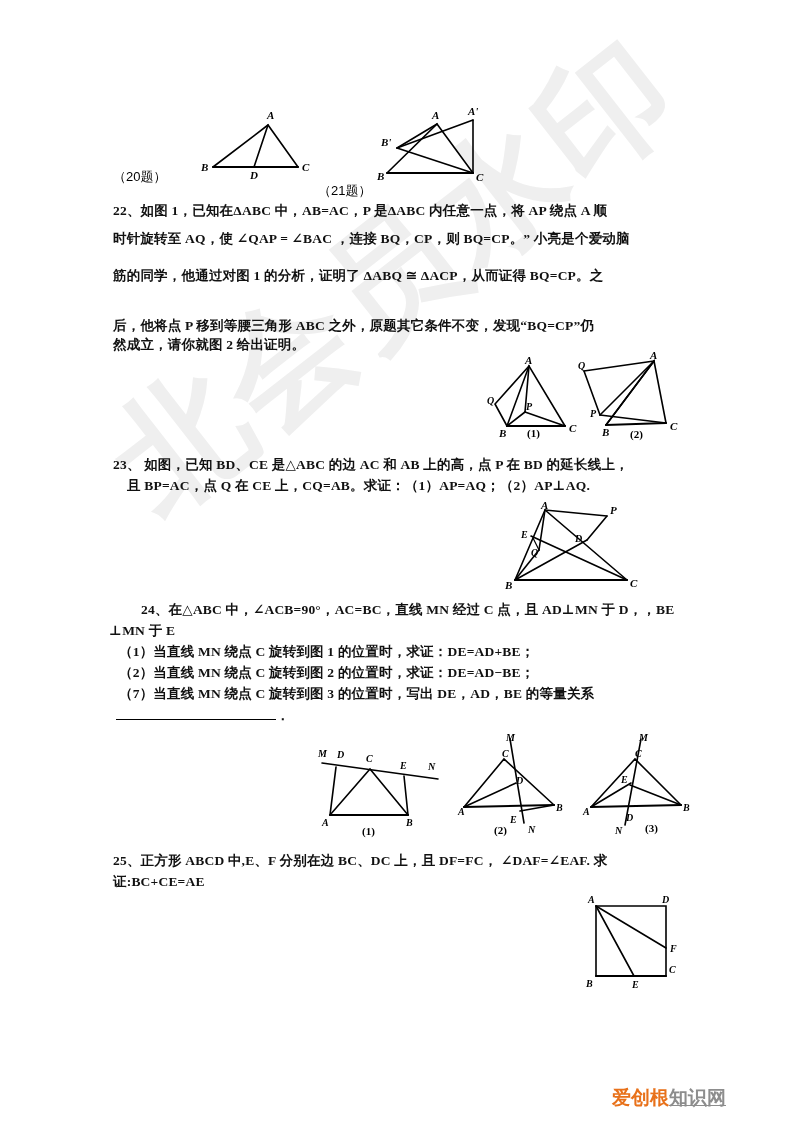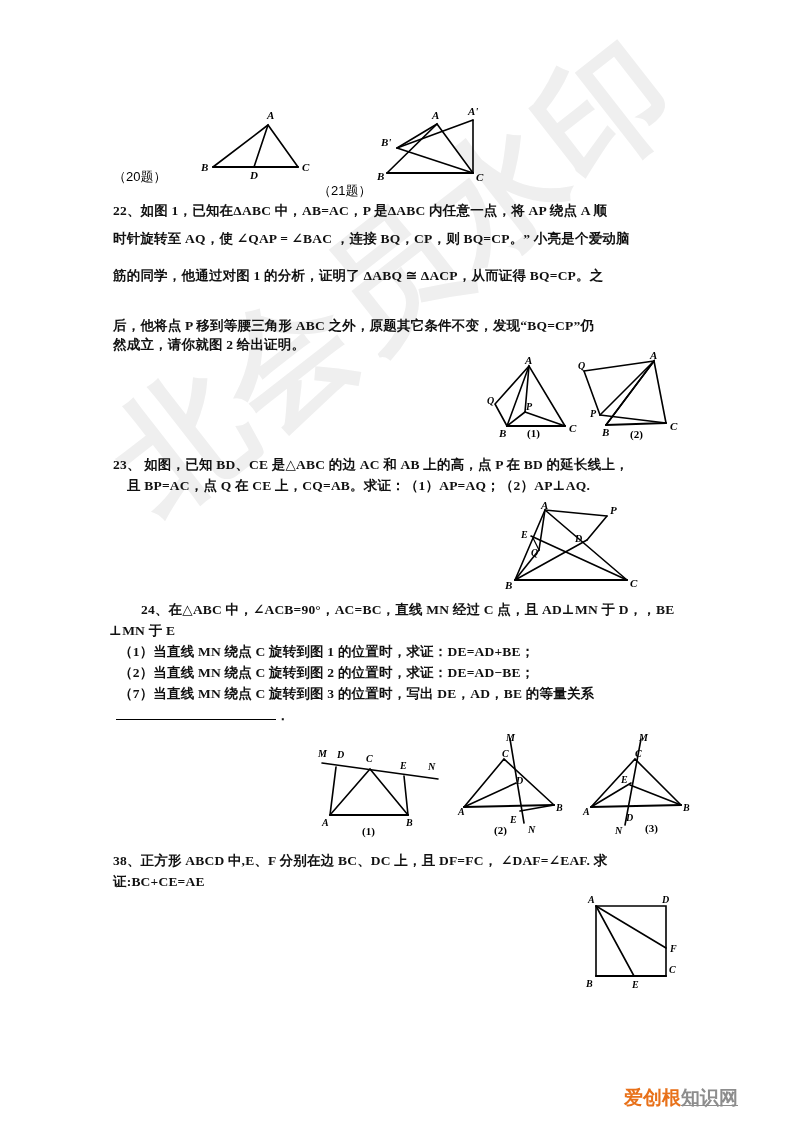--- a/index.html
+++ b/index.html
@@ -55,21 +55,21 @@
   .wm-site {
     position: absolute;
     left: 612px;
     top: 1085px;
     font-size: 19px;
     font-weight: 700;
     white-space: nowrap;
     z-index: 4;
     font-family: "DejaVu Sans", sans-serif;
   }
-  .wm-site .org { color: #e8711a; margin-left: 12px; }
+  .wm-site .org { color: #e8711a; }
   .wm-site .gry { color: #8d8d8d; text-decoration: underline; }
 
   
   .content { position: relative; z-index: 2; }
 
   .qline {
     position: absolute;
     font-family: "Liberation Serif", "DejaVu Serif", serif;
     font-size: 13.5px;
     line-height: 1.45;
@@ -321,21 +321,21 @@
         <text class="lbl sm" x="38" y="48">E</text>
         <text class="lbl sm" x="43" y="86">D</text>
         <text class="lbl sm" x="32" y="99">N</text>
         <text class="lbl sm" x="0" y="80">A</text>
         <text class="lbl sm" x="100" y="76">B</text>
         <text class="num" x="62" y="97">(3)</text>
       </svg>
     </div>
 
     <div class="qline" style="left:113px; top:851px;">
-      <span>38、正方形 ABCD 中,E、F 分别在边 BC、DC 上，且 DF=FC， ∠DAF=∠EAF. 求</span>
+      <span>25、正方形 ABCD 中,E、F 分别在边 BC、DC 上，且 DF=FC， ∠DAF=∠EAF. 求</span>
     </div>
     <div class="qline" style="left:113px; top:872px;">
       <span>证:BC+CE=AE</span>
     </div>
 
     <div class="fig" style="left:578px; top:892px;">
       <svg width="110" height="106" viewBox="0 0 110 106">
 
         <path class="stroke" d="M 18 14 L 88 14 L 88 84 L 18 84 Z"></path>
         <path class="stroke-thick" d="M 18 84 L 88 84"></path>

